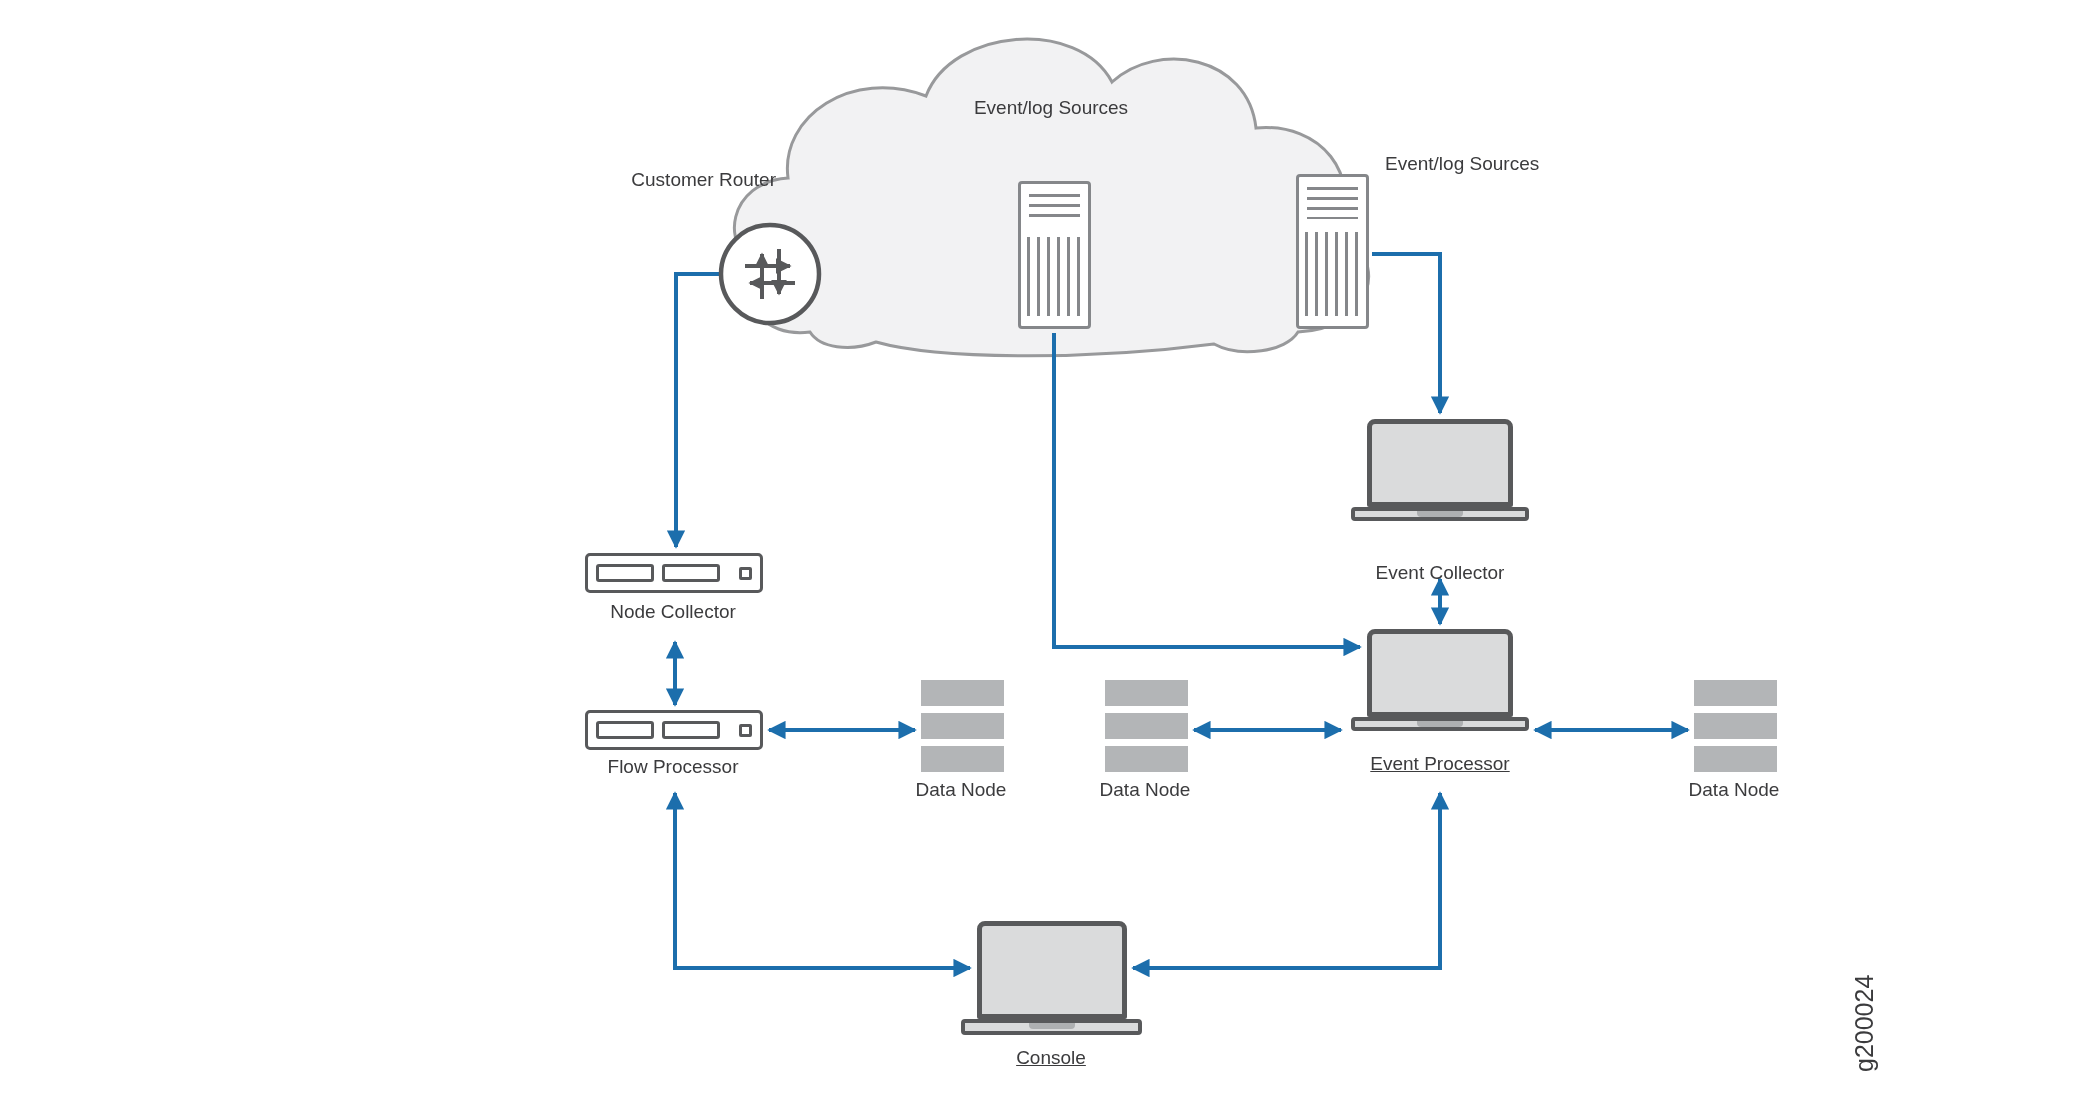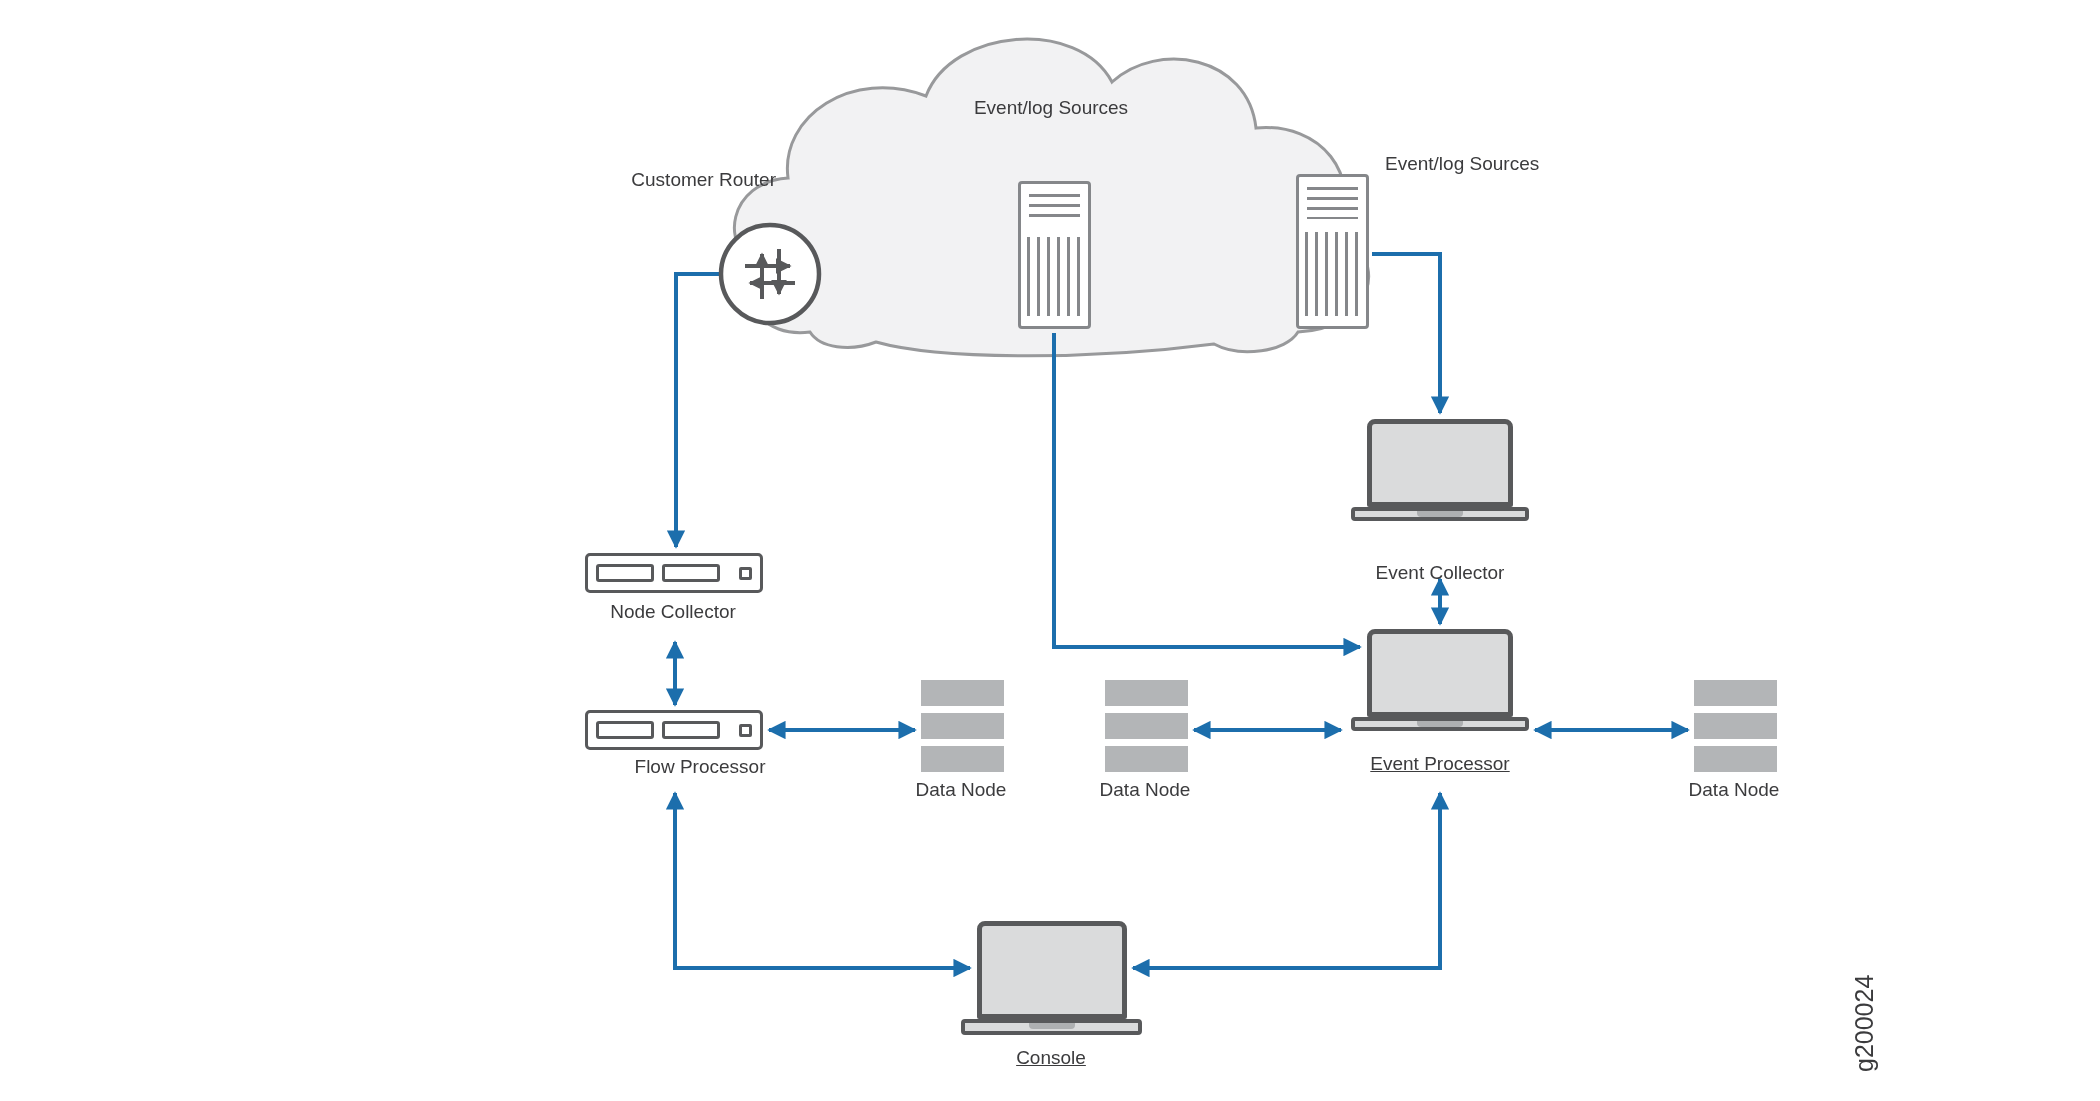--- a/index.html
+++ b/index.html
@@ -188,21 +188,21 @@
     <div class="laptop-screen" style="width:150px; height:98px;"></div>
     <div class="laptop-base" style="width:181px; height:16px;">
       <div class="laptop-notch"></div>
     </div>
   </div>
 
   <div class="lbl" style="left:626px; top:152px; width:150px; text-align:right;margin-top:16px;">Customer Router</div>
   <div class="lbl" style="left:971px; top:96px; width:160px;">Event/log Sources</div>
   <div class="lbl" style="left:1385px; top:152px; width:170px; text-align:left;">Event/log Sources</div>
   <div class="lbl" style="left:563px; top:600px; width:220px;">Node Collector</div>
-  <div class="lbl" style="left:580px; top:755px; width:240px;">Flow Processor</div>
+  <div class="lbl" style="left:553px; top:755px; width:240px;">Flow Processor</div>
   <div class="lbl" style="left:881px; top:778px; width:160px;">Data Node</div>
   <div class="lbl" style="left:1065px; top:778px; width:160px;">Data Node</div>
   <div class="lbl" style="left:1654px; top:778px; width:160px;">Data Node</div>
   <div class="lbl" style="left:1320px; top:537px; width:240px;margin-top:24px;">Event Collector</div>
   <div class="lbl" style="left:1310px; top:752px; width:260px;text-decoration:underline;">Event Processor</div>
   <div class="lbl" style="left:951px; top:1046px; width:200px;text-decoration:underline;">Console</div>
 
   <div class="figure-id">g200024</div>
 </div>
 

